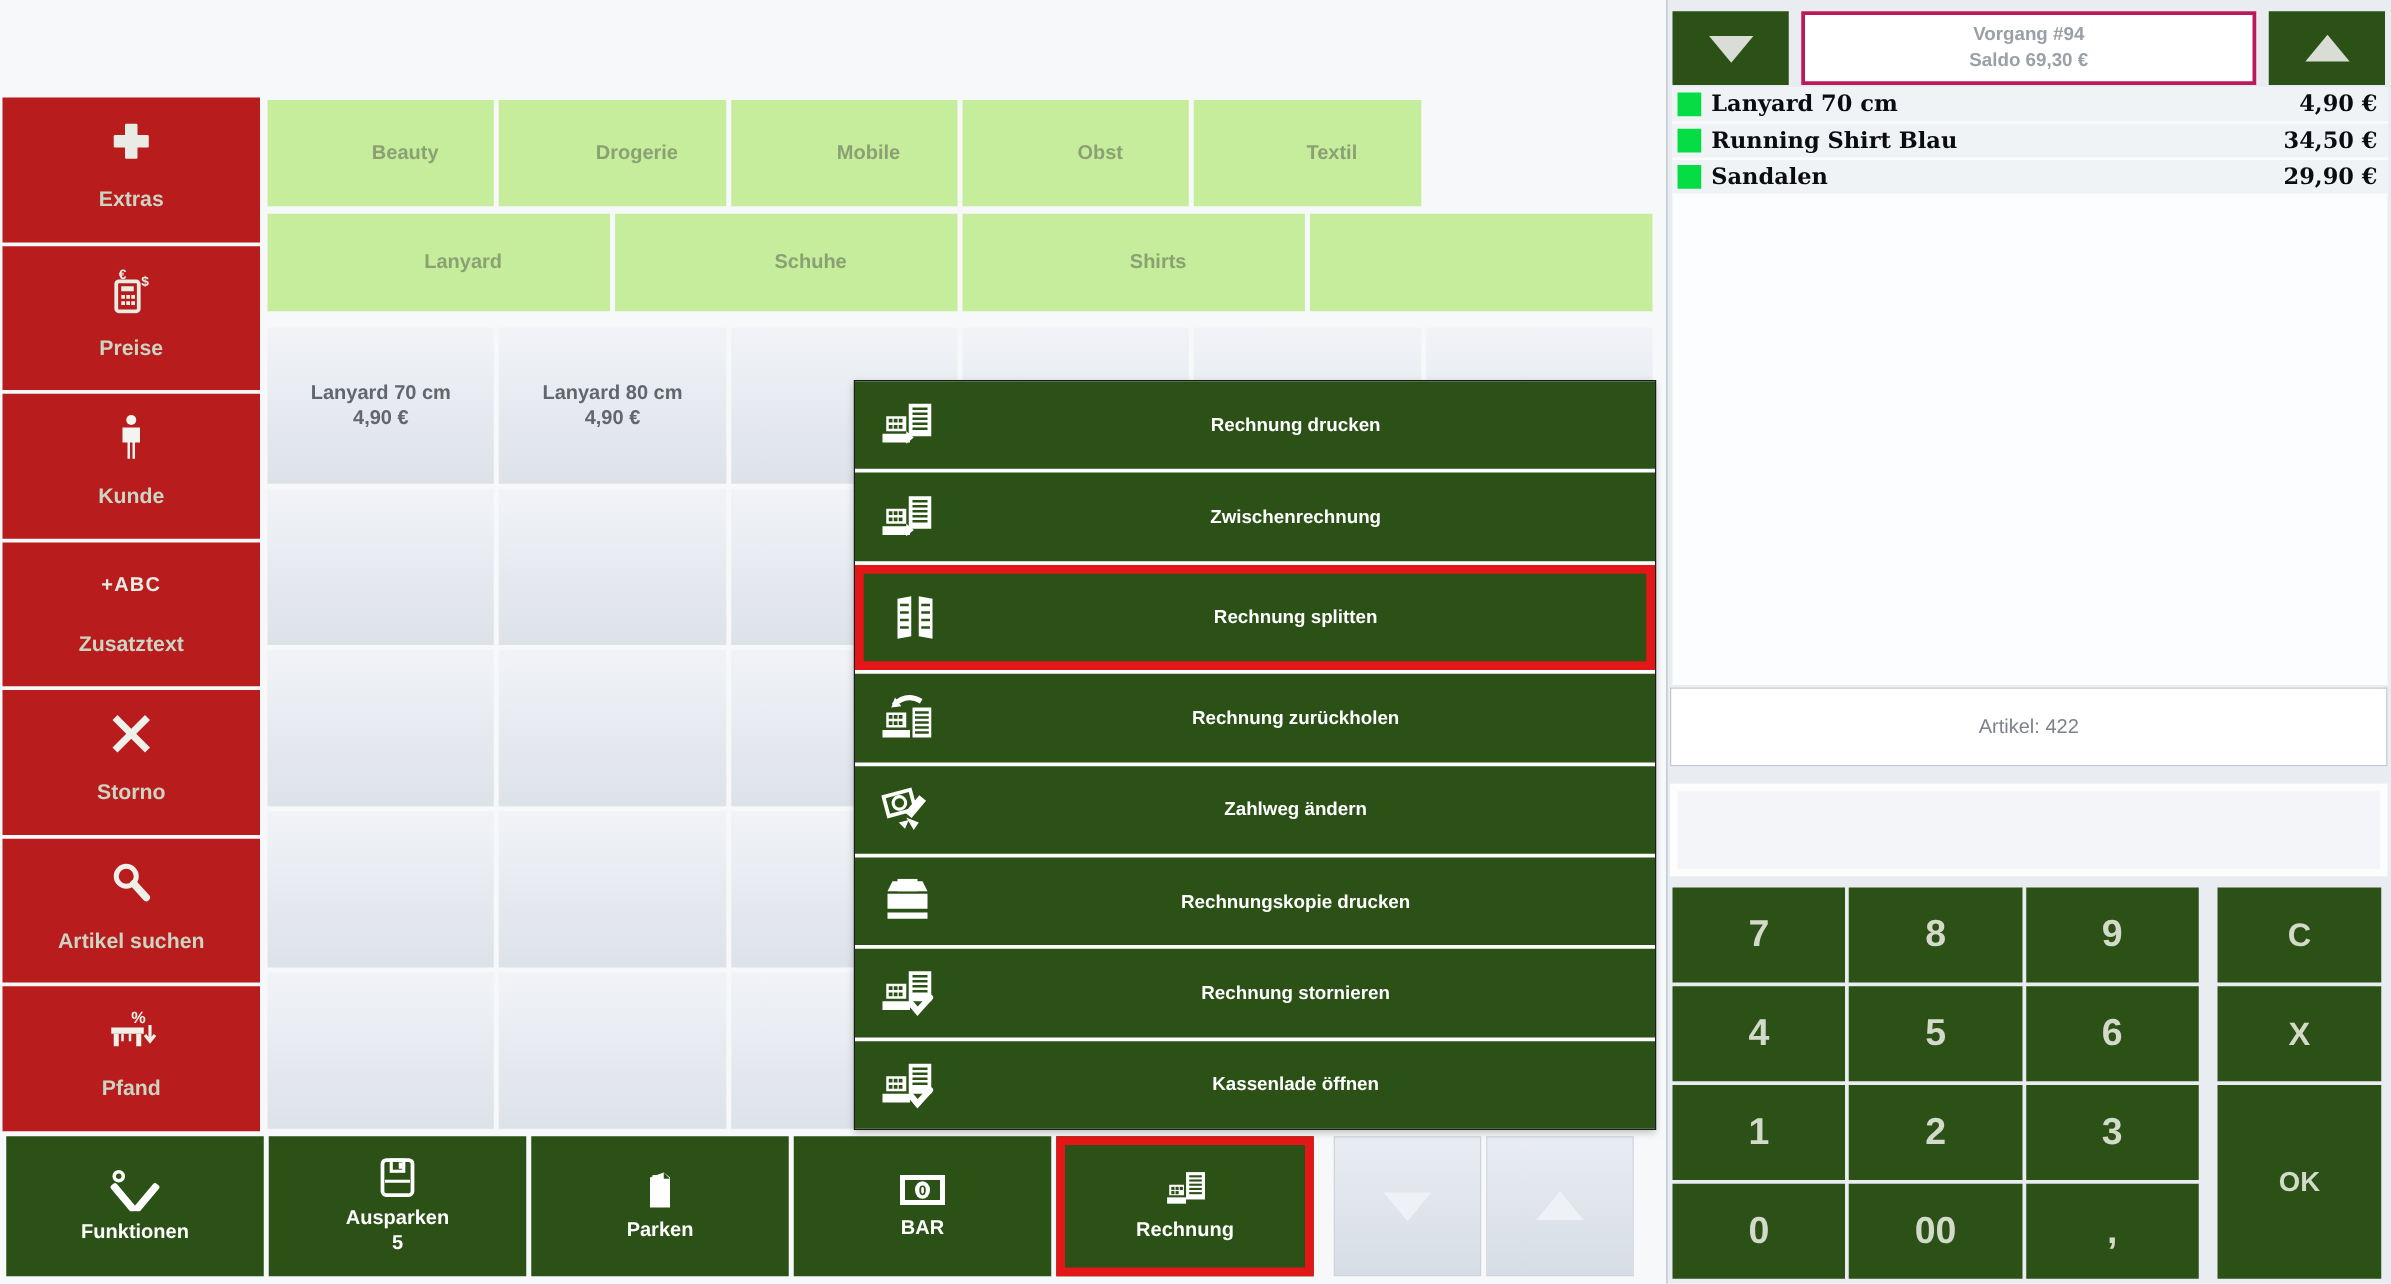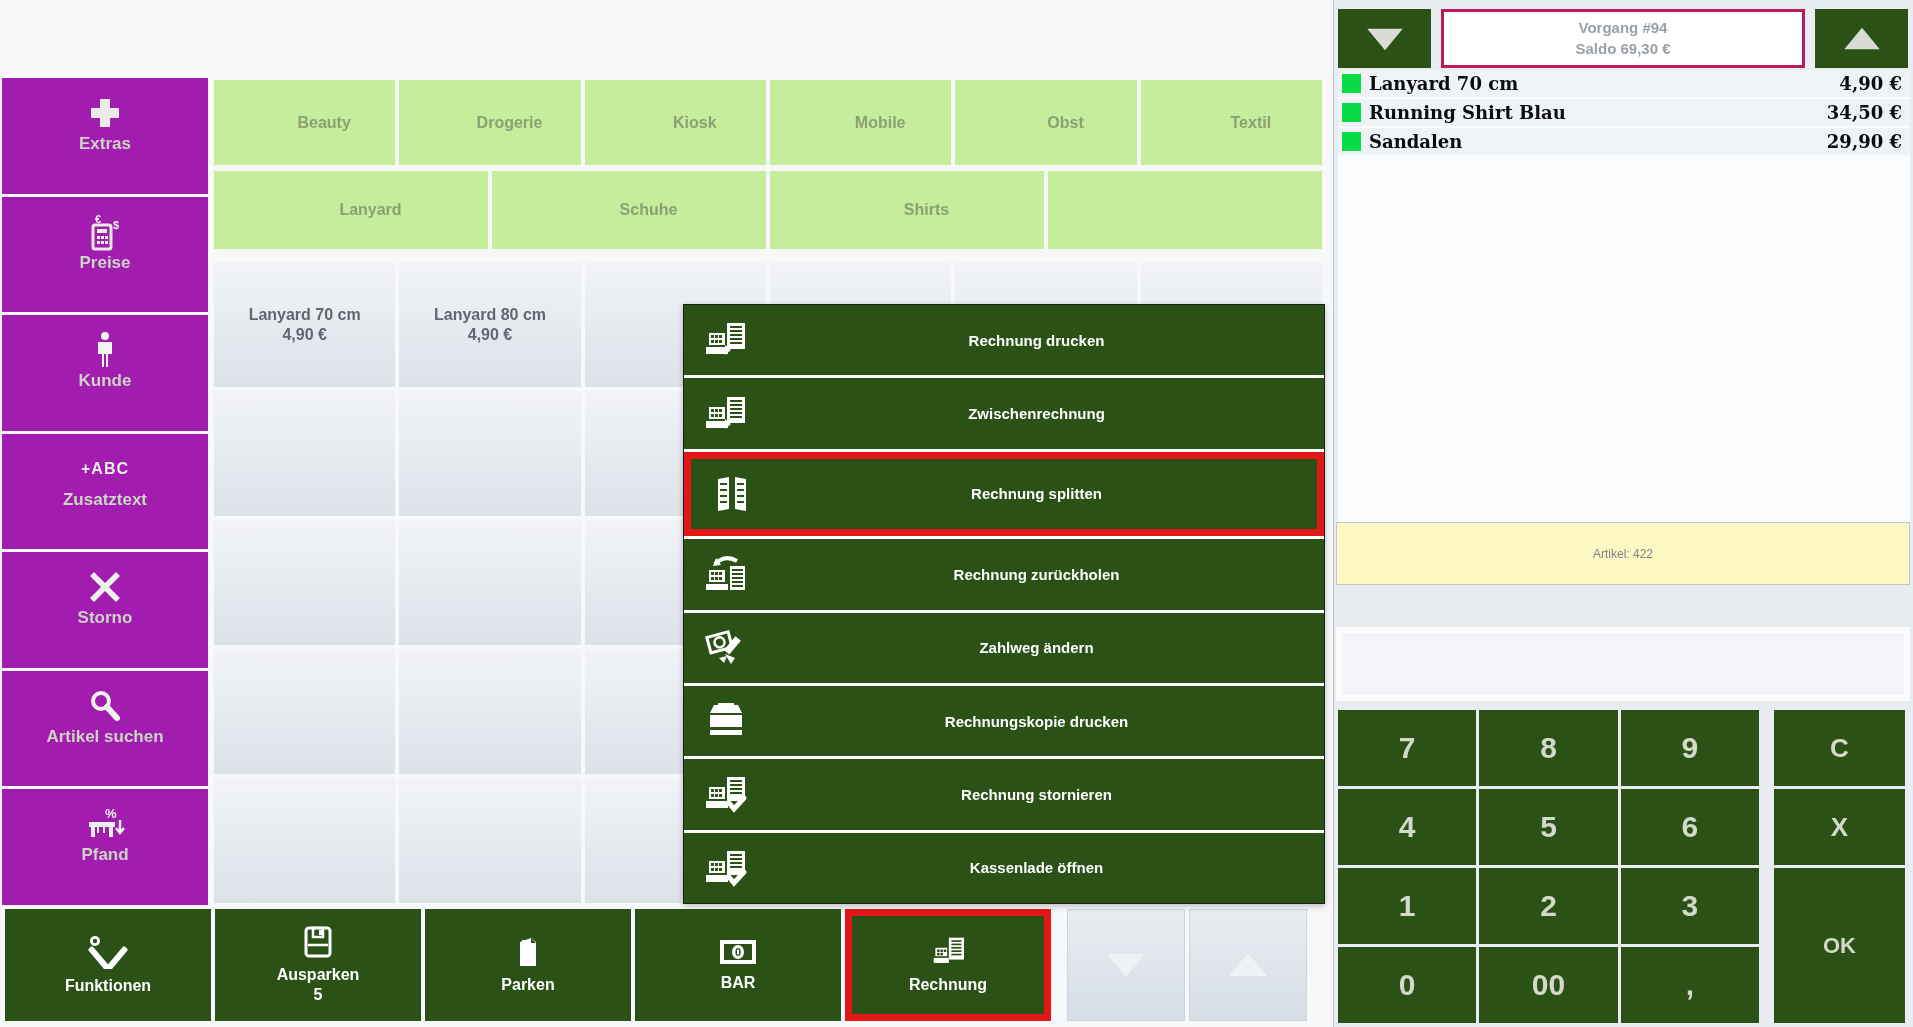--- a/index.html
+++ b/index.html
@@ -9,22 +9,22 @@
 
   
   #header { position:absolute; left:5px; top:10px; width:1322px; height:50px;
     background:#fefefe; border:1px solid #e7eaee; display:flex; align-items:center; justify-content:center;
     color:#8e939b; font-size:16px; font-weight:bold; gap:10px; }
   #header .hv { margin-right:6px; }
 
   
   #sidebar { position:absolute; left:2px; top:78px; width:206px; height:827px;
     display:flex; flex-direction:column; gap:3px; }
-  .side-btn { flex:1; background:#a21caf; display:flex; flex-direction:column; align-items:center;
-    justify-content:flex-start; padding-top:16px; gap:2px; color:#ccd4c4; font-weight:bold; font-size:17px; }
+  .side-btn { flex:1; background:#b91c1c; display:flex; flex-direction:column; align-items:center;
+    justify-content:flex-start; padding-top:16px; gap:18px; color:#ccd4c4; font-weight:bold; font-size:17px; }
   .side-btn .ic { height:38px; display:flex; align-items:center; justify-content:center; }
   .icon-text { color:#e8ece4; font-size:16px; font-weight:bold; letter-spacing:1px; }
 
   
   .cat-row { position:absolute; left:214px; width:1108px; display:grid; gap:4px; }
   #cat-row1 { top:80px; height:85px; grid-template-columns:repeat(6,1fr); }
   #cat-row2 { top:171px; height:78px; grid-template-columns:repeat(4,1fr); }
   .cat-btn { background:#c6ed9b; display:flex; align-items:center; justify-content:center;
     color:#8ba173; font-size:16px; font-weight:bold;padding-left:39px; }
 
@@ -58,23 +58,23 @@
     background:#e9edf2; border-left:1px solid #bac2cb; }
   #cart-header { position:absolute; left:4px; top:9px; width:570px; height:59px; display:flex; gap:10px; }
   .arrow-btn { width:93px; height:59px; background:#2b5117; display:flex; align-items:center; justify-content:center; }
   #cart-title { flex:1; background:#ffffff; border:3px solid #be185d; display:flex; flex-direction:column;
     align-items:center; justify-content:center; color:#9aa0a8; font-size:15px; font-weight:bold; line-height:1.35; }
   #cart-body { position:absolute; left:4px; top:70px; width:572px; height:478px; background:#fcfdff; }
   .cart-row { height:29px; background:#f0f3f6; border-bottom:2px solid #fbfcfe; display:flex; align-items:center;
     font-family:"DejaVu Serif", serif; font-weight:bold; font-size:18px; color:#0b0b12; }
   .cart-row .sq { width:19px; height:19px; background:#06dd45; margin:0 8px 0 4px; }
   .cart-row .price { margin-left:auto; padding-right:8px; }
-  #article-bar { position:absolute; left:2px; top:522px; width:574px; height:63px; background:#fef9c3;
+  #article-bar { position:absolute; left:2px; top:550px; width:574px; height:63px; background:#ffffff;
     border:1px solid #c1c8d1; display:flex; align-items:center; justify-content:center;
-    color:#7d838b; font-size:12px; }
+    color:#7d838b; font-size:16px; }
   #display-field { position:absolute; left:2px; top:627px; width:574px; height:74px;
     background:#f3f5f8; border:6px solid #fdfdfe; }
   #keypad { position:absolute; left:4px; top:710px; width:570px; height:313px; display:flex; }
   #keypad-left { width:421px; display:grid; grid-template-columns:repeat(3,1fr); grid-template-rows:repeat(4,1fr); gap:3px; }
   #keypad-right { width:131px; margin-left:15px; display:flex; flex-direction:column; gap:3px; }
   .key { background:#2b5117; display:flex; align-items:center; justify-content:center;
     color:#d3dac9; font-size:30px; font-weight:bold; }
   .key.fn { font-size:26px; }
   #key-ok { flex:1; font-size:22px; }
   #keypad-right .key { height:76px; }
@@ -170,23 +170,20 @@
       <span>Pfand</span>
     </div>
   </div>
 
   <div id="cat-row1" class="cat-row">
     <div class="cat-btn">
         <span>Beauty</span>
       </div>
     <div class="cat-btn">
         <span>Drogerie</span>
-      </div>
-    <div class="cat-btn">
-        <span>Kiosk</span>
       </div>
     <div class="cat-btn">
         <span>Mobile</span>
       </div>
     <div class="cat-btn">
         <span>Obst</span>
       </div>
     <div class="cat-btn">
         <span>Textil</span>
       </div>

